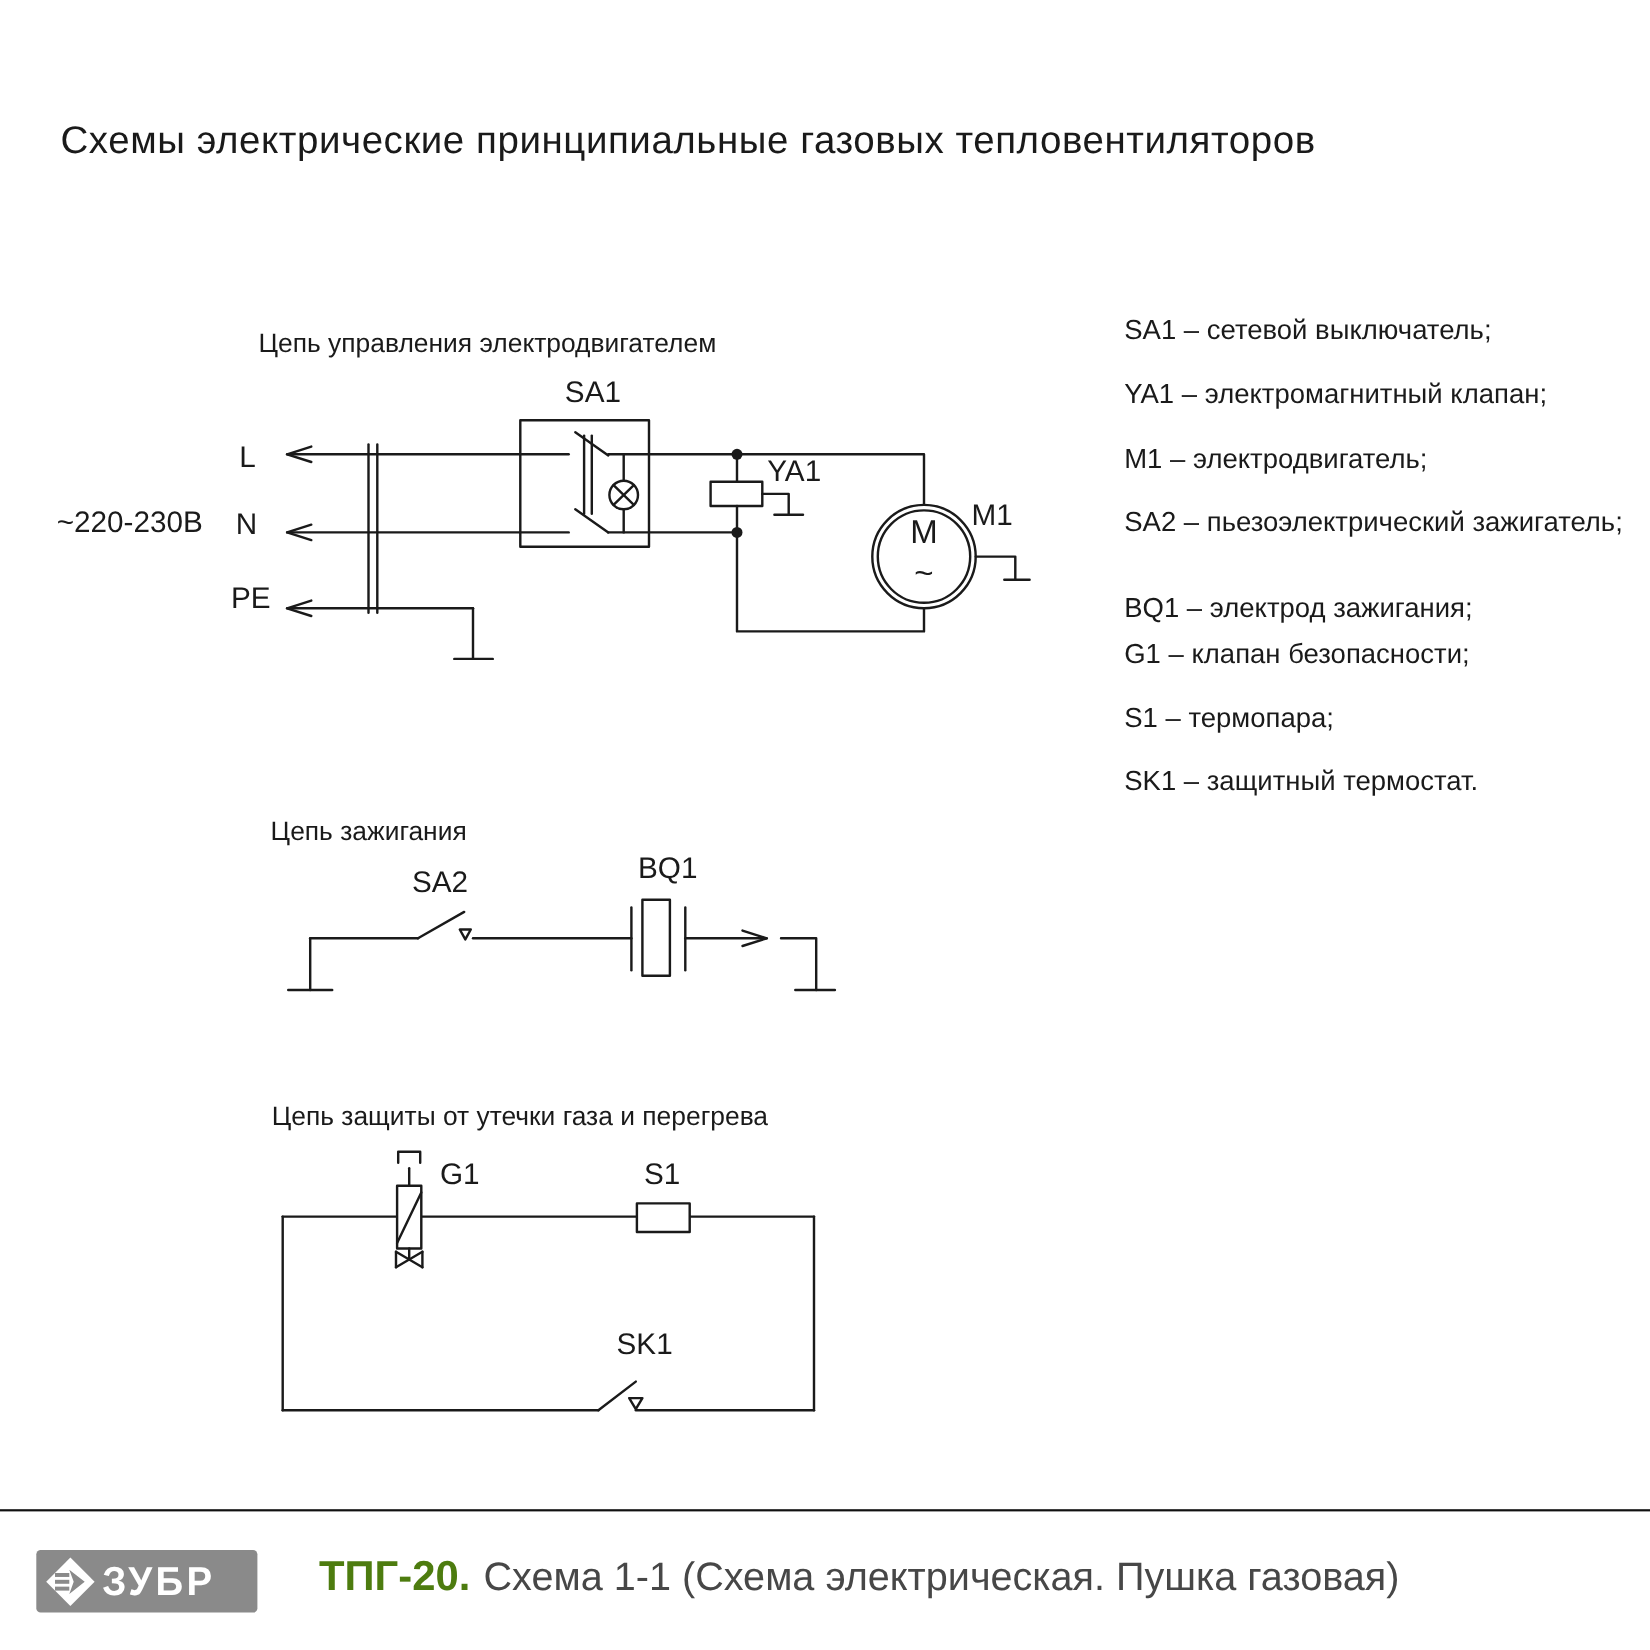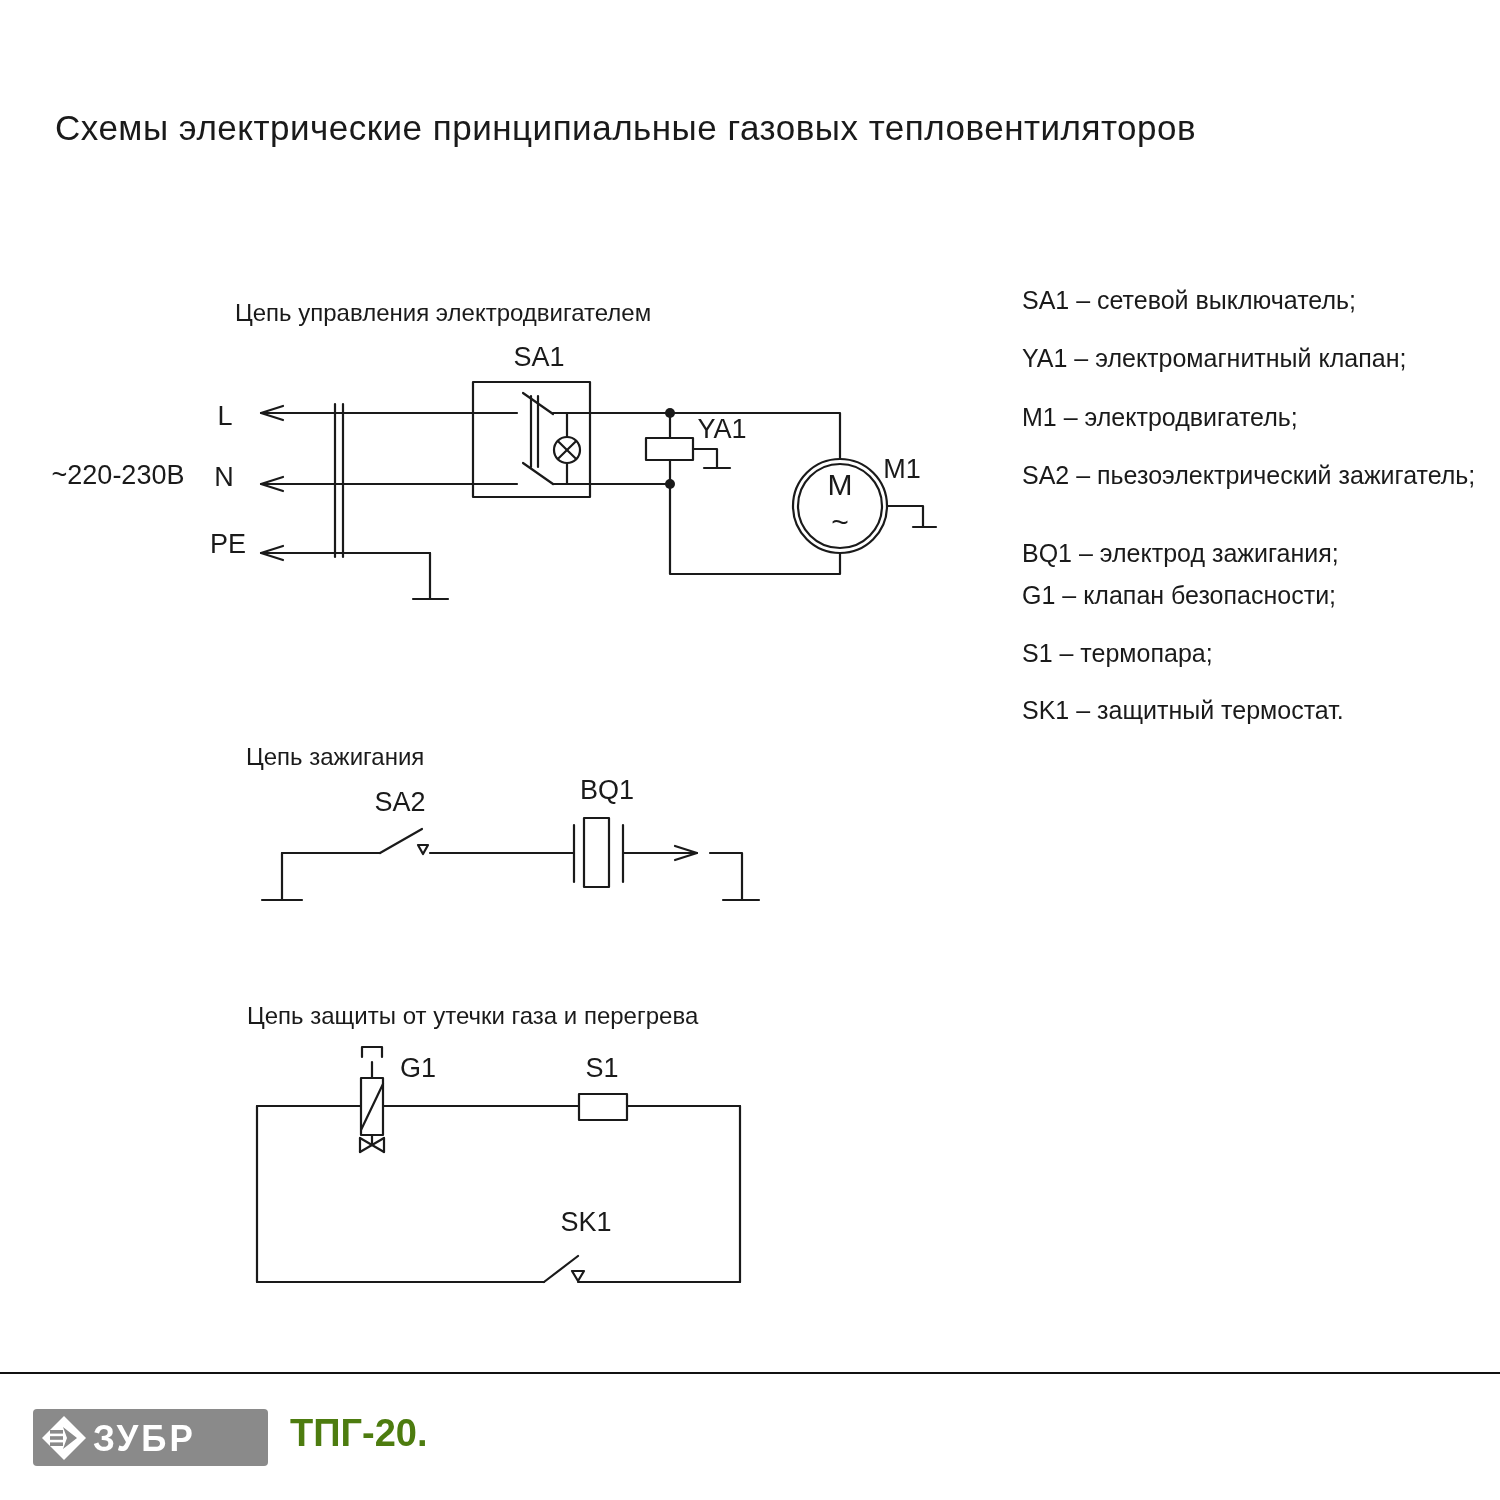--- a/index.html
+++ b/index.html
@@ -23,21 +23,21 @@
   .section-title { font-size: 24px; white-space: nowrap; margin-top: 16px; }
   .schem-label {
     font-size: 27px; white-space: nowrap;
     transform: translate(-50%, -50%);
   }
   .motor-letter { font-size: 30px; }
   svg.linework { position:absolute; left:0; top:0; }
   .legend-item { left: 1022px; font-size: 25px; white-space: nowrap; }
   .footer-divider { left:0; top:1372px; width:1500px; height:2px; background:#111; }
   .logo-box {
-    left:33px; top:1409px; width:235px; height:57px;
+    left:33px; top:1409px; width:201px; height:57px;
     background:#8a8a8a; border-radius:4px;
     display:flex; align-items:center; padding-left:8px;
   }
   .logo-text {
     color:#ffffff; font-weight:bold; font-size:35px; letter-spacing:3px;
     margin-left:6px; transform: scaleY(1.05);
   }
   .footer-caption-row {
     left:290px; top:1412px; display:flex; align-items:baseline; white-space:nowrap;
   }
@@ -213,15 +213,16 @@
       <rect x="9" y="15" width="13" height="3.6" fill="#8a8a8a"></rect>
       <rect x="9" y="21.2" width="13" height="3.6" fill="#8a8a8a"></rect>
       <rect x="9" y="27.4" width="13" height="3.6" fill="#8a8a8a"></rect>
       <polygon points="22,12 36,23 22,34 26,23" fill="#8a8a8a"></polygon>
     </svg>
     <span class="logo-text">ЗУБР</span>
   </div>
 
   <div class="abs footer-caption-row">
     <span class="footer-model">ТПГ-20.</span>
+    <span class="footer-caption">Схема 1-1 (Схема электрическая. Пушка газовая)</span>
   </div>
 
 </div>
 
 </body></html>

